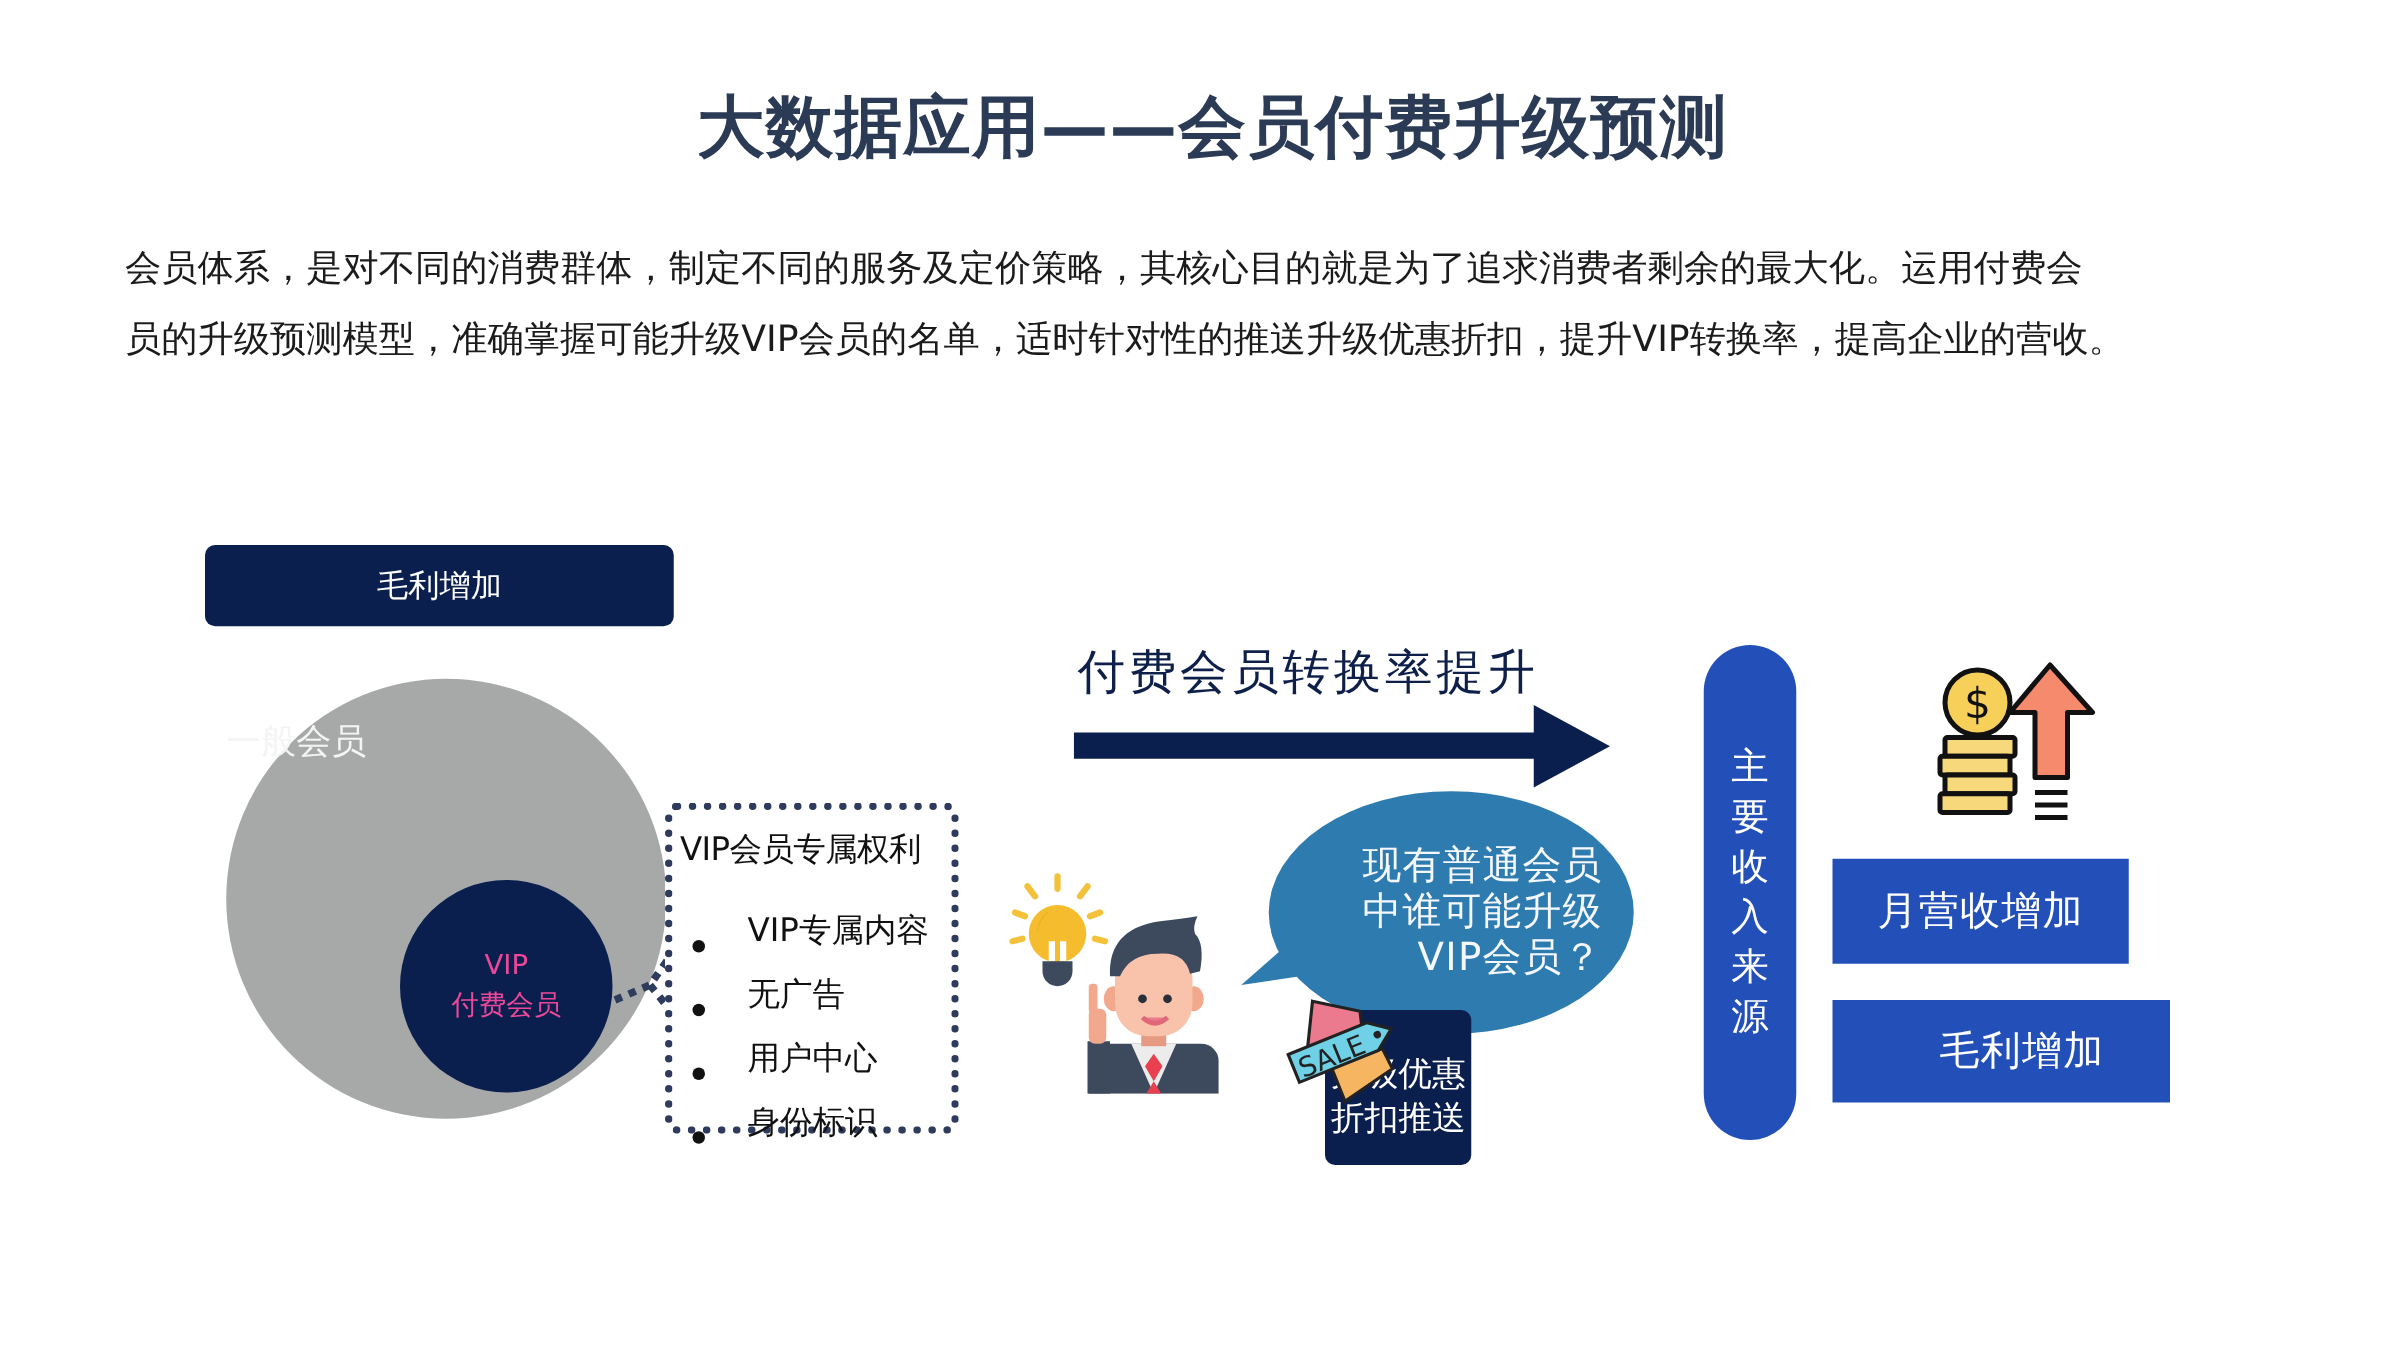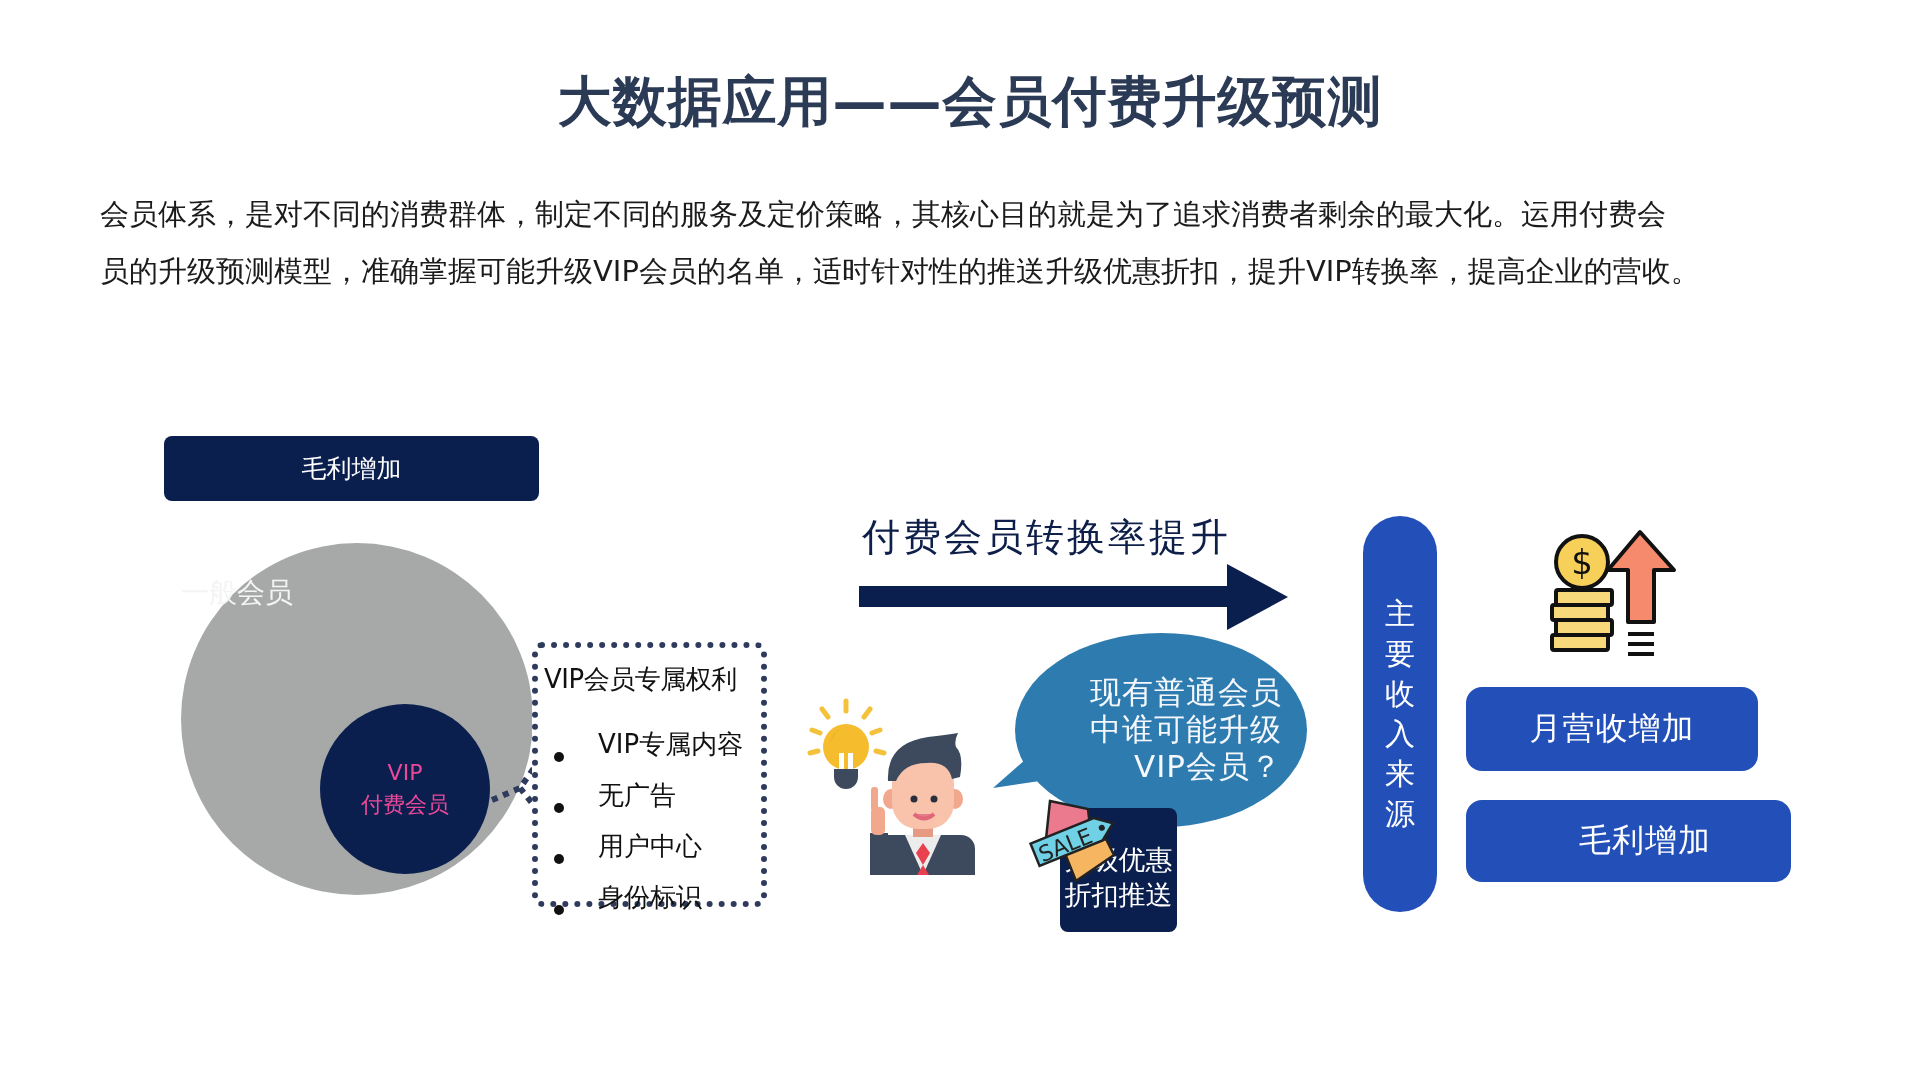--- a/index.html
+++ b/index.html
@@ -56,21 +56,21 @@
     left:1060px; top:808px; width:117px; height:124px; background:#0b1f4f;
     border-radius:8px; color:#fff; font-size:27px; line-height:35px;
     box-sizing:border-box; padding-top:34px; text-align:center;
   }
   .pill {
     left:1363px; top:516px; width:74px; height:396px; background:#2350b8;
     border-radius:37px; color:#fff; font-size:30px; display:flex; flex-direction:column;
     align-items:center; justify-content:center; line-height:40px;
   }
   .rev-box {
-    left:1466px; width:292px; height:84px; background:#2350b8; border-radius:16px;
+    left:1466px; width:237px; height:84px; background:#2350b8; border-radius:0;
     color:#fff; font-size:32px; display:flex; align-items:center; justify-content:center;
     letter-spacing:1px;
   }
 </style>
 </head>
 <body>
 
 <div class="abs title">大数据应用——会员付费升级预测</div>
 
 <div class="abs para">

